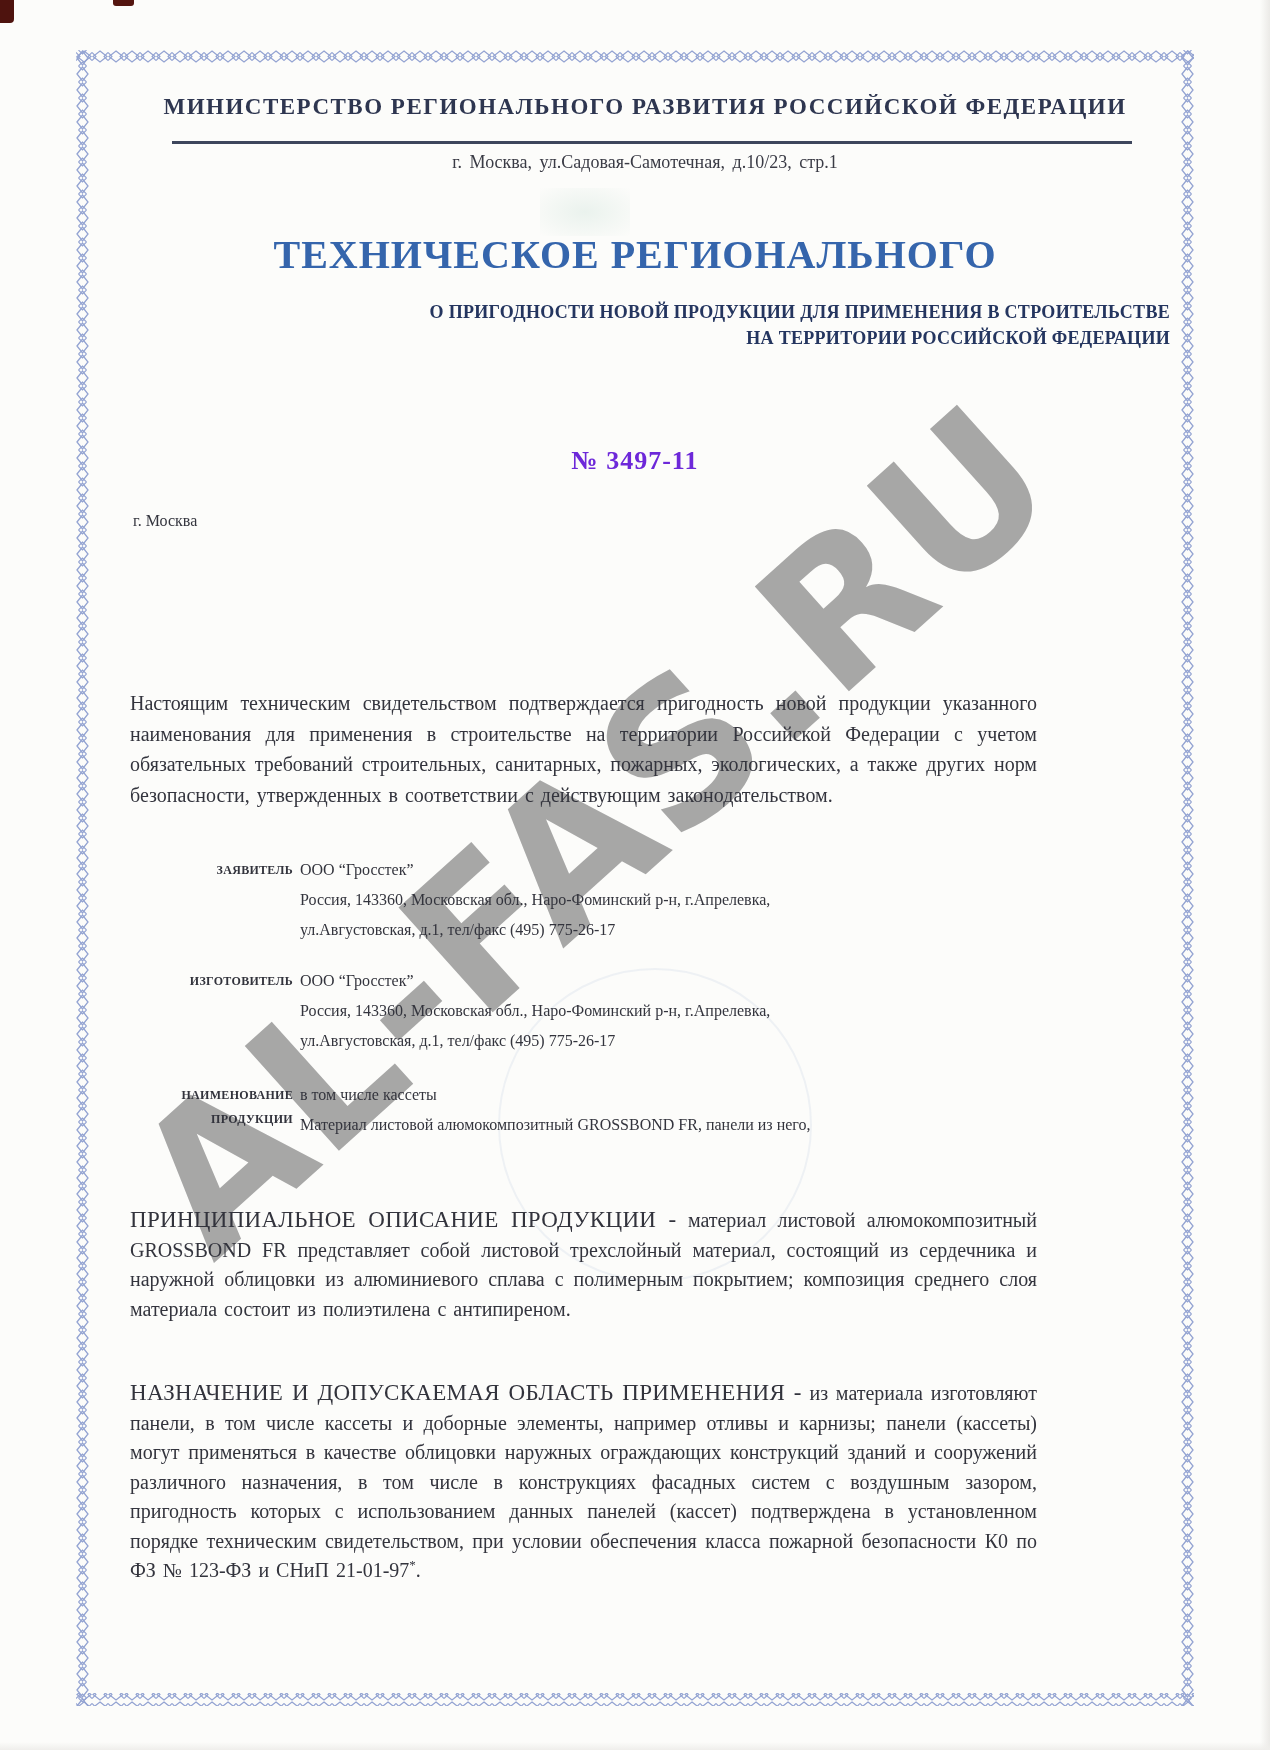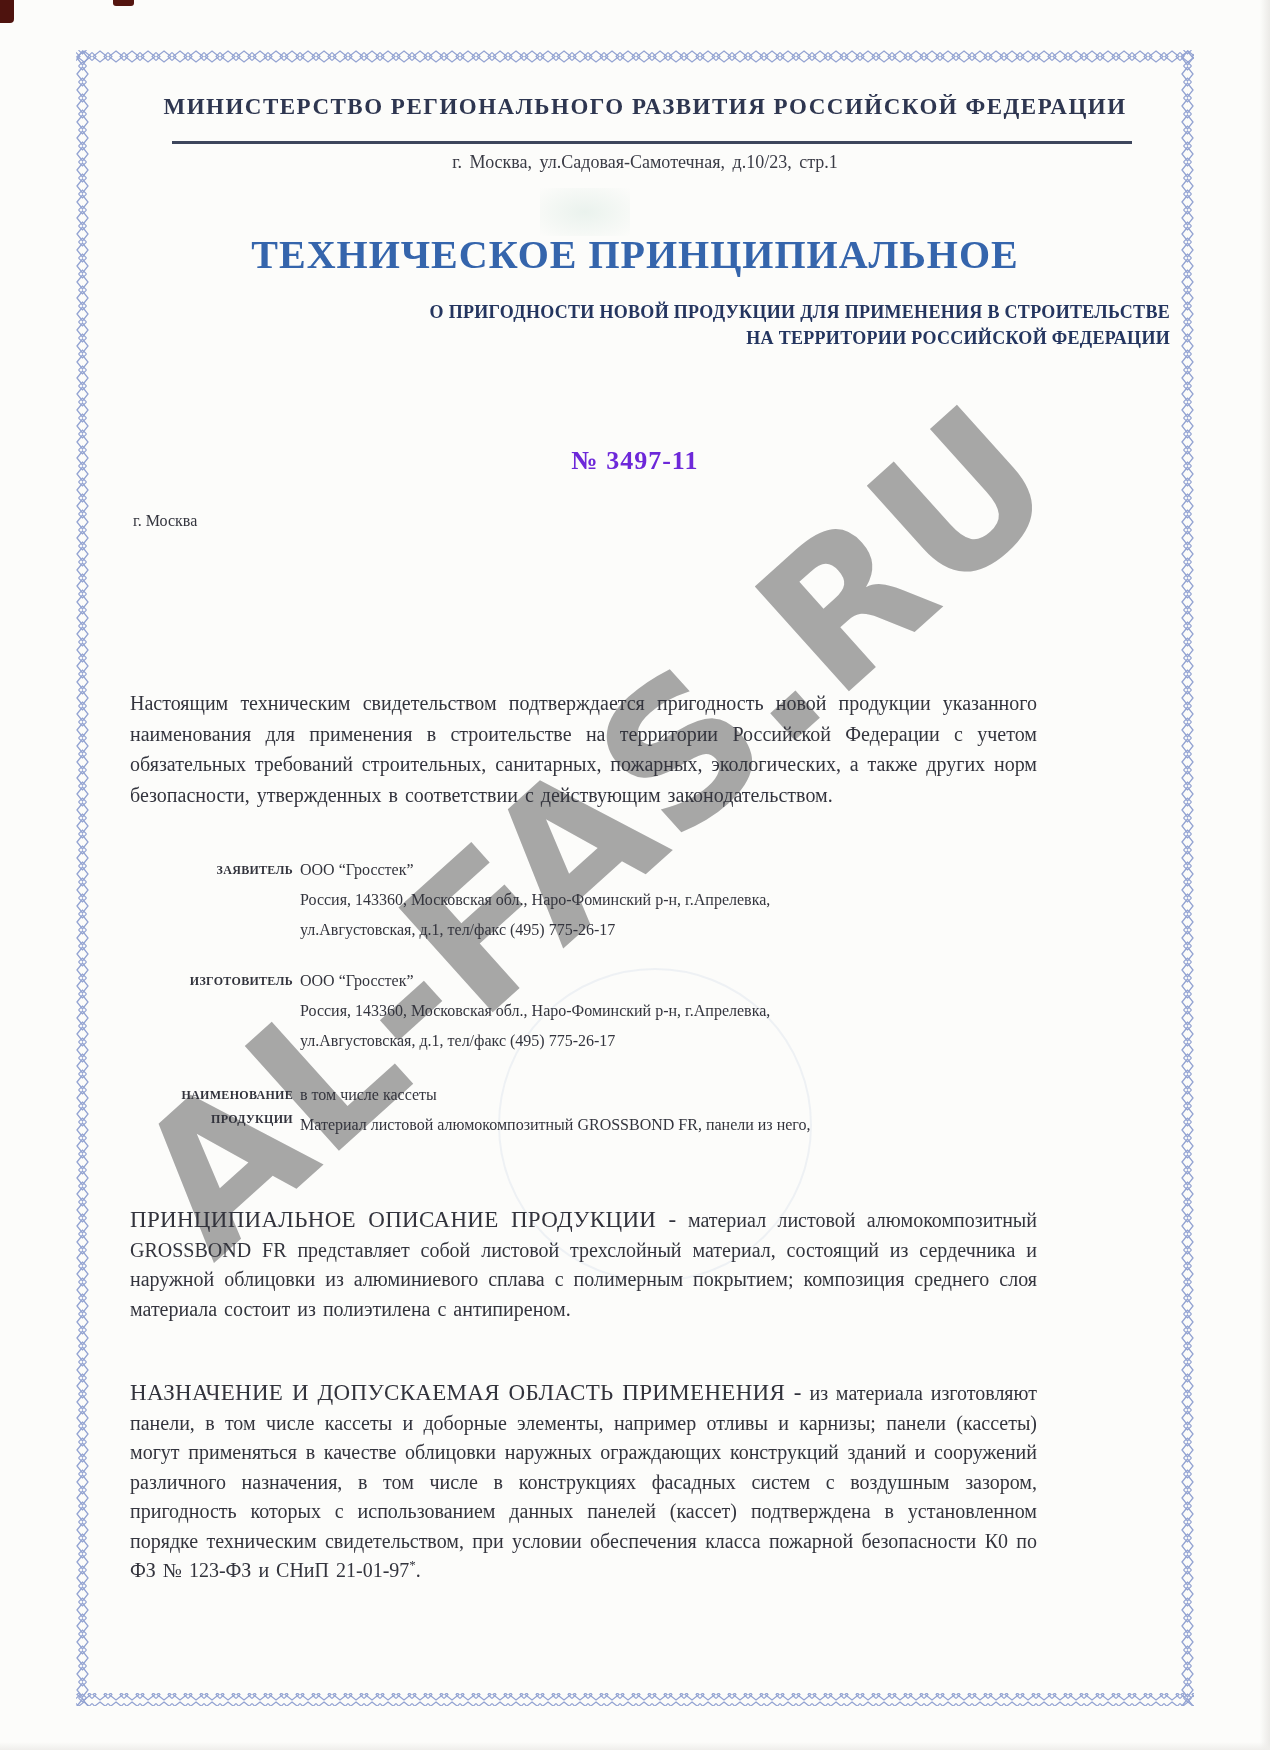--- a/index.html
+++ b/index.html
@@ -160,21 +160,21 @@
   </svg>
 
   <div class="watermark">AL-FAS.RU</div>
 
   <div class="doc">
 
     <div class="ministry">МИНИСТЕРСТВО РЕГИОНАЛЬНОГО РАЗВИТИЯ РОССИЙСКОЙ ФЕДЕРАЦИИ</div>
     <div class="header-rule"></div>
     <div class="ministry-address">г. Москва,  ул.Садовая-Самотечная,  д.10/23, стр.1</div>
 
-    <div class="doc-title">ТЕХНИЧЕСКОЕ ПРИНЦИПИАЛЬНОЕ</div>
+    <div class="doc-title">ТЕХНИЧЕСКОЕ РЕГИОНАЛЬНОГО</div>
     <div class="doc-subtitle">
       <div>О ПРИГОДНОСТИ НОВОЙ ПРОДУКЦИИ ДЛЯ ПРИМЕНЕНИЯ В СТРОИТЕЛЬСТВЕ</div>
       <div>НА ТЕРРИТОРИИ РОССИЙСКОЙ ФЕДЕРАЦИИ</div>
     </div>
 
     <div class="doc-number">№ 3497-11</div>
 
     <div class="place-city">г. Москва</div>
 
     <div class="intro">Настоящим техническим свидетельством подтверждается пригодность новой продукции указанного наименования для применения в строительстве на территории Российской Федерации с учетом обязательных требований строительных, санитарных, пожарных, экологических, а также других норм безопасности, утвержденных в соответствии с действующим законодательством.</div>

